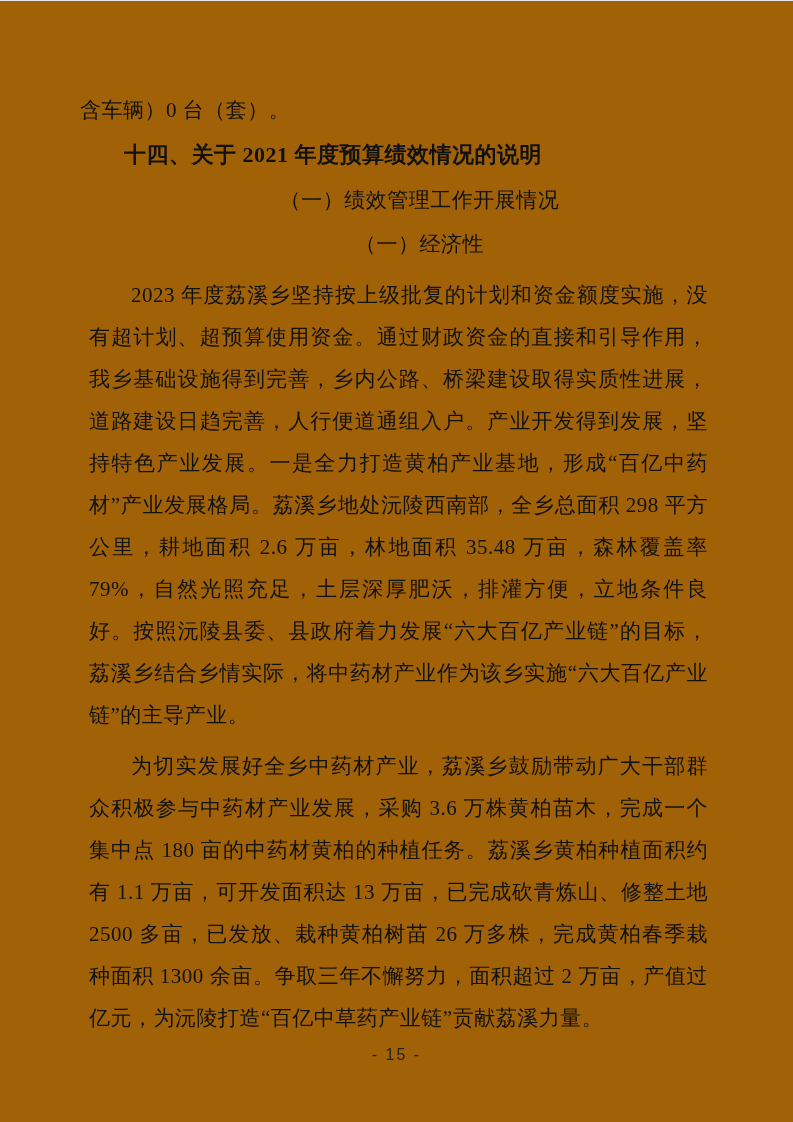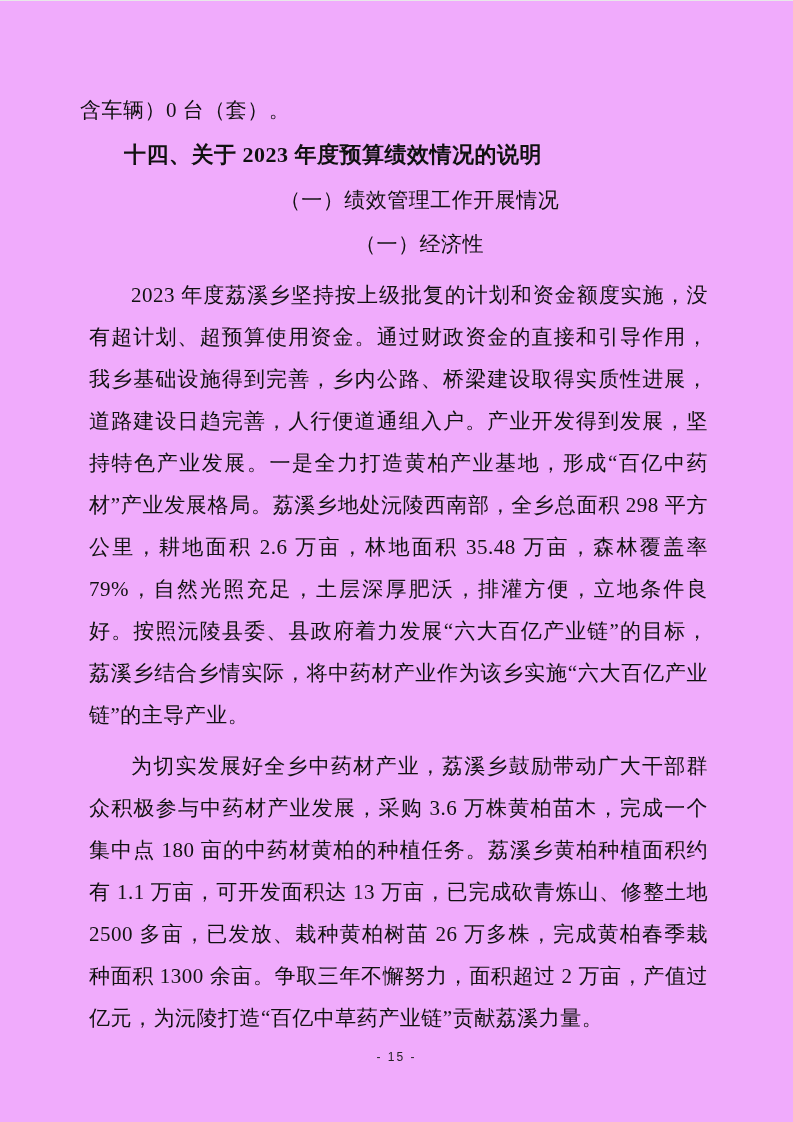--- a/index.html
+++ b/index.html
@@ -4,21 +4,21 @@
 <style>
   html, body {
     margin: 0;
     padding: 0;
     background: #ffffff;
   }
   .page {
     position: relative;
     width: 793px;
     height: 1122px;
-    background: #f0abfc;
+    background: #a16207;
     overflow: hidden;
     font-family: "Liberation Serif", "DejaVu Serif", serif;
     color: #111111;
     box-sizing: border-box;
     border-top: 1px solid #e8e8e8;
   }
   .content {
     position: absolute;
     left: 80px;
     right: 76px;
@@ -59,34 +59,34 @@
   .para + .para {
     margin-top: 3px;
   }
   .footer {
     position: absolute;
     left: 0;
     right: 0;
     bottom: 58px;
     text-align: center;
     font-family: "Liberation Sans", "DejaVu Sans", sans-serif;
-    font-size: 12px;
+    font-size: 16px;
     color: #222222;
     letter-spacing: 2px;
   }
 </style>
 </head>
 <body>
 
 <div class="page">
   <div class="content">
 
     <p class="line continuation">含车辆）0 台（套）。</p>
 
-    <h2 class="doc-heading">十四、关于 2023 年度预算绩效情况的说明</h2>
+    <h2 class="doc-heading">十四、关于 2021 年度预算绩效情况的说明</h2>
 
     <p class="doc-subheading">（一）绩效管理工作开展情况</p>
 
     <p class="doc-subheading">（一）经济性</p>
 
     <p class="para">2023 年度荔溪乡坚持按上级批复的计划和资金额度实施，没有超计划、超预算使用资金。通过财政资金的直接和引导作用，我乡基础设施得到完善，乡内公路、桥梁建设取得实质性进展，道路建设日趋完善，人行便道通组入户。产业开发得到发展，坚持特色产业发展。一是全力打造黄柏产业基地，形成“百亿中药材”产业发展格局。荔溪乡地处沅陵西南部，全乡总面积 298 平方公里，耕地面积 2.6 万亩，林地面积 35.48 万亩，森林覆盖率 79%，自然光照充足，土层深厚肥沃，排灌方便，立地条件良好。按照沅陵县委、县政府着力发展“六大百亿产业链”的目标，荔溪乡结合乡情实际，将中药材产业作为该乡实施“六大百亿产业链”的主导产业。</p>
 
     <p class="para">为切实发展好全乡中药材产业，荔溪乡鼓励带动广大干部群众积极参与中药材产业发展，采购 3.6 万株黄柏苗木，完成一个集中点 180 亩的中药材黄柏的种植任务。荔溪乡黄柏种植面积约有 1.1 万亩，可开发面积达 13 万亩，已完成砍青炼山、修整土地 2500 多亩，已发放、栽种黄柏树苗 26 万多株，完成黄柏春季栽种面积 1300 余亩。争取三年不懈努力，面积超过 2 万亩，产值过亿元，为沅陵打造“百亿中草药产业链”贡献荔溪力量。</p>
 
 

